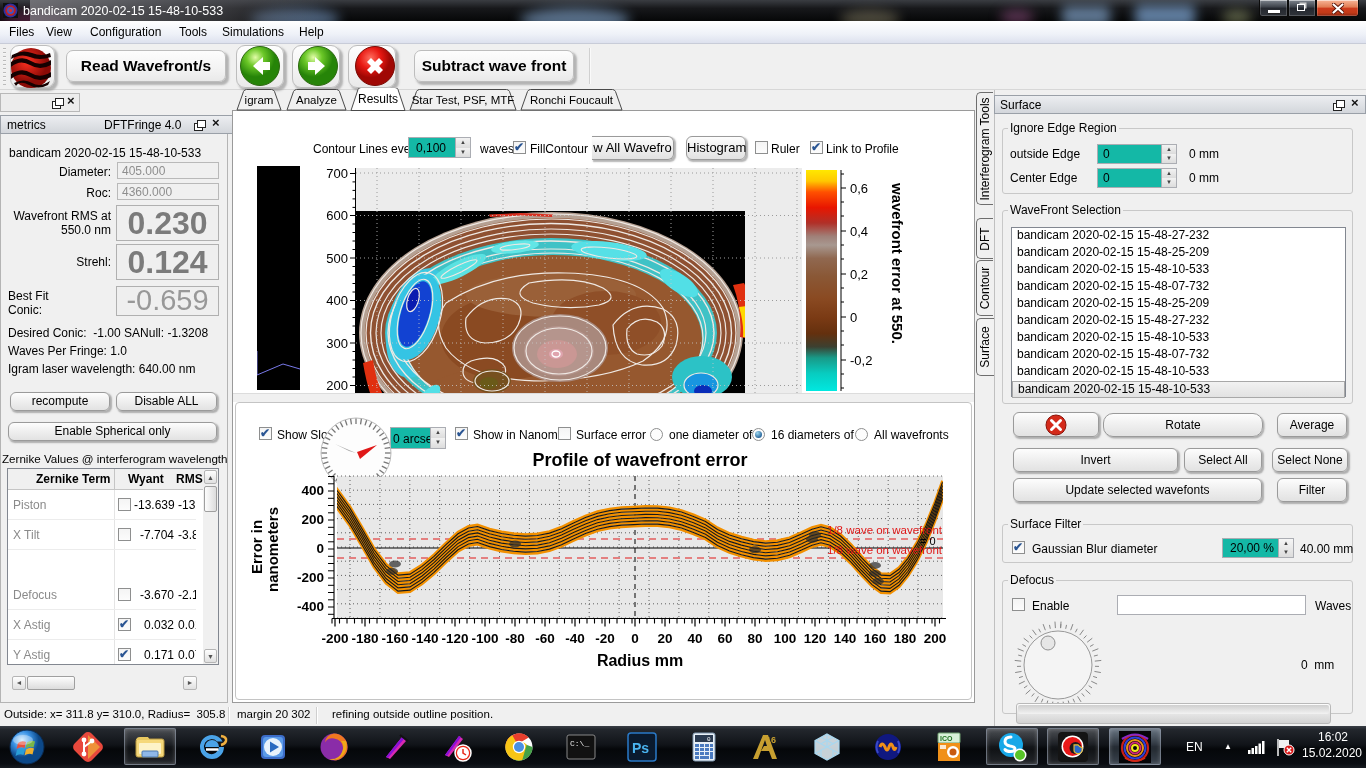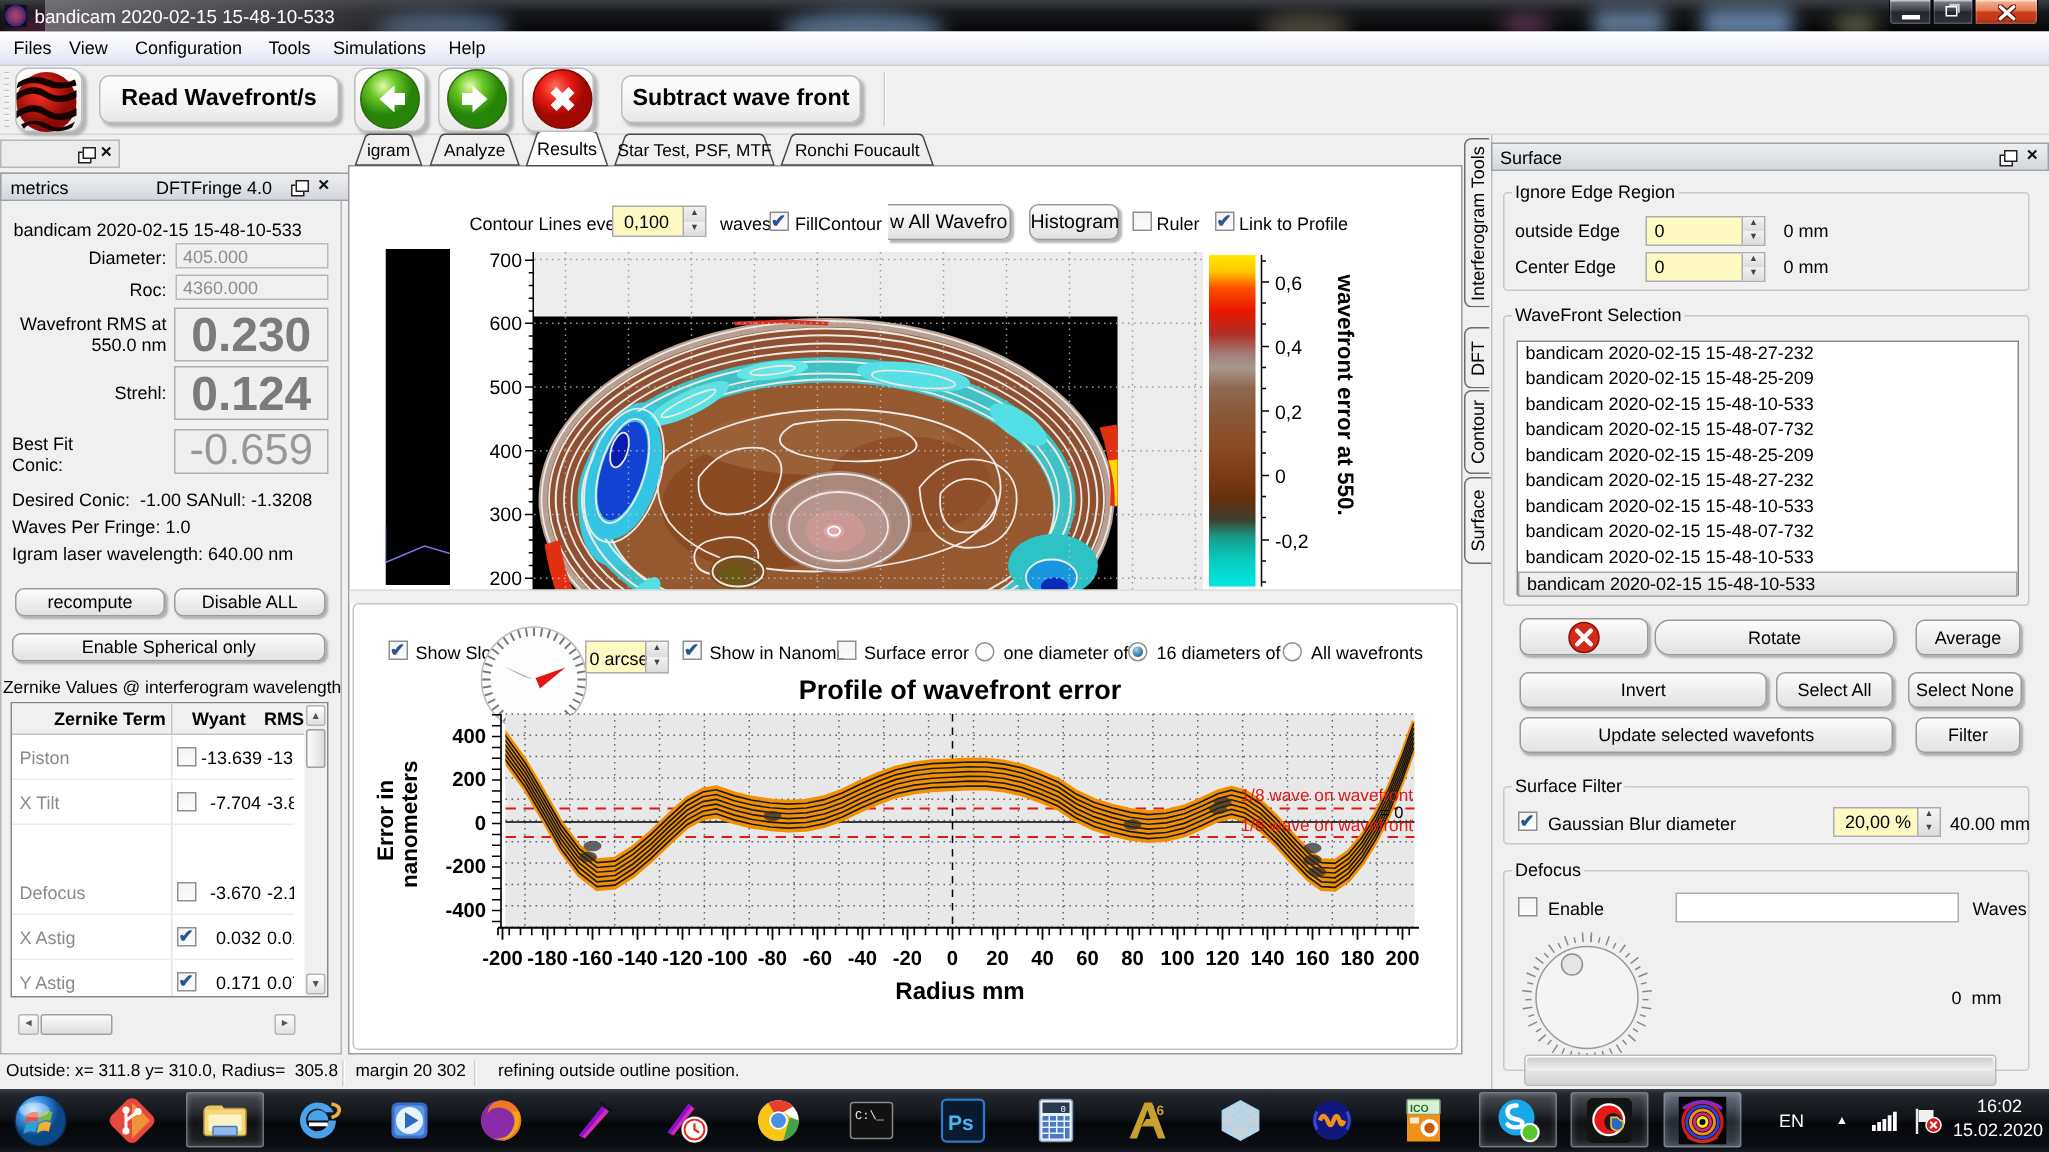--- a/index.html
+++ b/index.html
@@ -26,21 +26,21 @@
 .cb { position:absolute; width:13px; height:13px; background:linear-gradient(#f4f4f4,#fcfcfc); border:1px solid #8e8f8f; }
 .cb.c::after { content:"✔"; position:absolute; left:0px; top:-2px; font-size:12px; color:#2a5593; font-weight:bold; }
 .rb { position:absolute; width:13px; height:13px; border-radius:50%; background:#fdfdfd; border:1px solid #8e8f8f; }
 .rb.c::after { content:""; position:absolute; left:2px; top:2px; width:7px; height:7px; border-radius:50%; background:radial-gradient(circle at 35% 30%, #9ed8f0, #2d6a9e 70%); }
 .lbl { position:absolute; font-size:12px; color:#000; white-space:nowrap; }
 .zr { position:absolute; left:0; width:195px; height:30px; border-bottom:1px solid #ececec; }
 .zn { position:absolute; left:5px; top:8px; color:#8a8a8a; }
 .zw { position:absolute; left:126px; top:8px; width:40px; text-align:right; color:#000; }
 .zr2 { position:absolute; left:170px; top:8px; color:#000; }
 
-.spin { position:absolute; background:#fef9c3; border:1px solid #abadb3; font-size:12px; }
+.spin { position:absolute; background:#14b8a6; border:1px solid #abadb3; font-size:12px; }
 .spin .ar { position:absolute; right:0; width:15px; height:50%; background:linear-gradient(#f2f2f2,#dcdcdc); border-left:1px solid #abadb3; font-size:6px; color:#444; text-align:center; line-height:8px; }
 
 .gb { position:absolute; border:1px solid #c8c8c8; border-radius:3px; }
 .gbt { position:absolute; font-size:12px; color:#000; background:#f0f0f0; padding:0 2px; white-space:nowrap; }
 
 .dockhead { position:absolute; background:linear-gradient(#eceef1,#d3d6db); border:1px solid #9aa0a8; font-size:12px; }
 .flicon { position:absolute; width:9px; height:8px; border:1px solid #222; background:#fff; box-shadow:-3px 3px 0 -1px #fff, -3px 3px #222; }
 .xicon { position:absolute; font-size:13px; color:#111; font-weight:bold; }
 
 #statusbar { left:0; top:705px; width:978px; height:21px; background:#f0f0f0; font-size:11.5px; }

